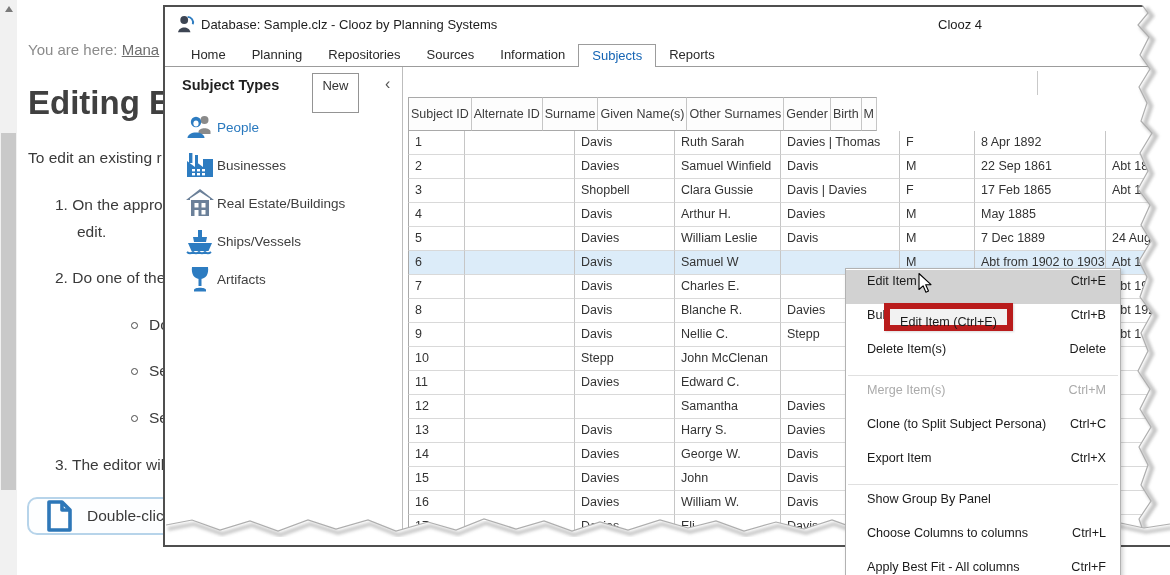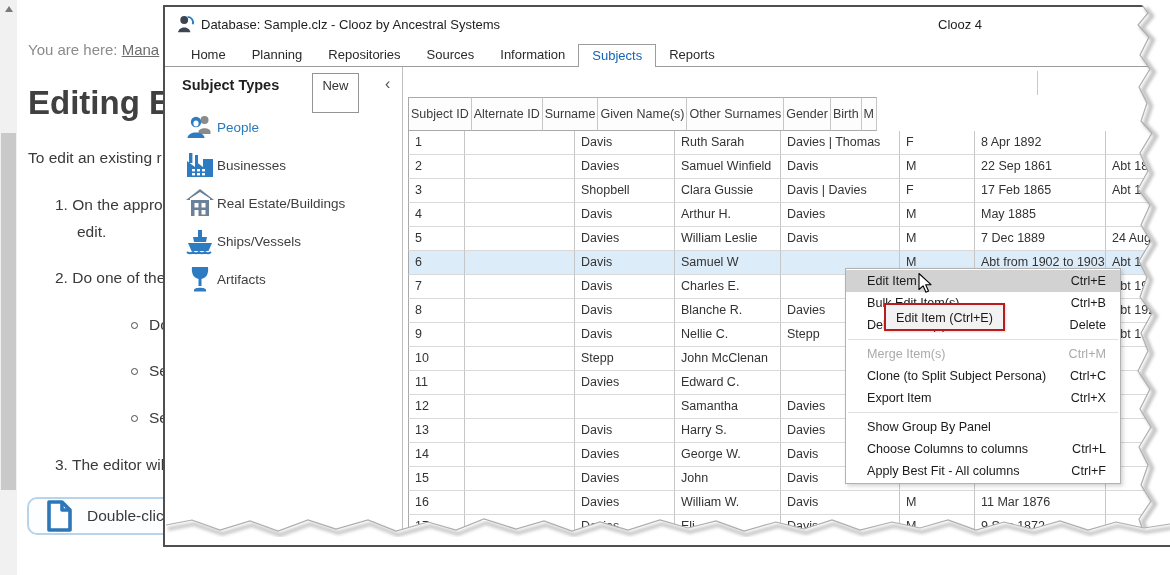--- a/index.html
+++ b/index.html
@@ -78,30 +78,30 @@
   .th { height:34px; display:flex; align-items:center; justify-content:center; text-align:center;
         border-top:1px solid #a9a9a9; border-bottom:1px solid #a9a9a9; color:#3c3c3c;
         background:#fdfdfd; line-height:13px; padding:0 2px; }
   .tr > :first-child { border-left:1px solid #a9a9a9; }
   .c0{width:57px}.c1{width:110px}.c2{width:100px}.c3{width:106px}.c4{width:119px}.c5{width:75px}.c6{width:131px}.c7{width:70px}
   .tr.selected .td { background:#dcecf9; }
 
   
   .ctx-menu { left:845px; top:268px; width:276px; background:#fff; border:1px solid #b2b2b2;
               box-shadow:2px 2px 4px rgba(0,0,0,.18); z-index:40; padding:1px 0; }
-  .menu-item { height:22px; line-height:22px; display:flex; font-size:12.6px; color:#1a1a1a; }
+  .menu-item { height:34px; line-height:22px; display:flex; font-size:12.6px; color:#1a1a1a; }
   .menu-item .mi-label { padding-left:21px; flex:1; white-space:nowrap; overflow:hidden; }
   .menu-item .mi-shortcut { padding-right:14px; white-space:nowrap; }
   .menu-item.highlighted { background:#d2d2d2; }
   .menu-item.disabled { color:#ababab; }
   .menu-item.separator { height:7px; position:relative; }
   .menu-item.separator::after { content:""; position:absolute; left:2px; right:2px; top:3px;
                                 height:1px; background:#e0e0e0; }
 
-  .tooltip { left:884px; top:303px; height:28px; background:#f2f2f2; border:2px solid #b91c1c;
+  .tooltip { left:884px; top:303px; height:28px; background:#f2f2f2; border:6px solid #b91c1c;
              font-size:12.6px; color:#1a1a1a; line-height:26px; padding:0 10px; z-index:50;
              box-shadow:1px 1px 2px rgba(0,0,0,.15); white-space:nowrap; }
   .cursor { left:916px; top:272px; z-index:60; }
 
   .torn { z-index:30; pointer-events:none; }
 </style>
 </head>
 <body>
 
 <div class="page">
@@ -133,21 +133,21 @@
     <span class="cap">Double-clic</span>
   </div>
 
   <div class="abs shot"></div>
 
   <svg class="abs person-logo" width="20" height="20" viewBox="0 0 16 18">
     <path d="M9.5,2.6 a5,5 0 0 1 4.6,6.6" fill="none" stroke="#2d7cc1" stroke-width="1.7"></path>
     <circle cx="6.4" cy="5.4" r="3.5" fill="#3d4553"></circle>
     <path d="M0.8,16.5 C1.8,10.8 11,10.8 12,16.5 Z" fill="#3d4553"></path>
   </svg>
-  <div class="abs titlebar-text">Database: Sample.clz - Clooz by Ancestral Systems</div>
+  <div class="abs titlebar-text">Database: Sample.clz - Clooz by Planning Systems</div>
   <div class="abs app-version">Clooz 4</div>
 
   <div class="abs tabbar-line"></div>
   <div class="abs tabs">
       <div class="tab"><span>Home</span></div>
       <div class="tab"><span>Planning</span></div>
       <div class="tab"><span>Repositories</span></div>
       <div class="tab"><span>Sources</span></div>
       <div class="tab"><span>Information</span></div>
       <div class="tab selected"><span>Subjects</span></div>

